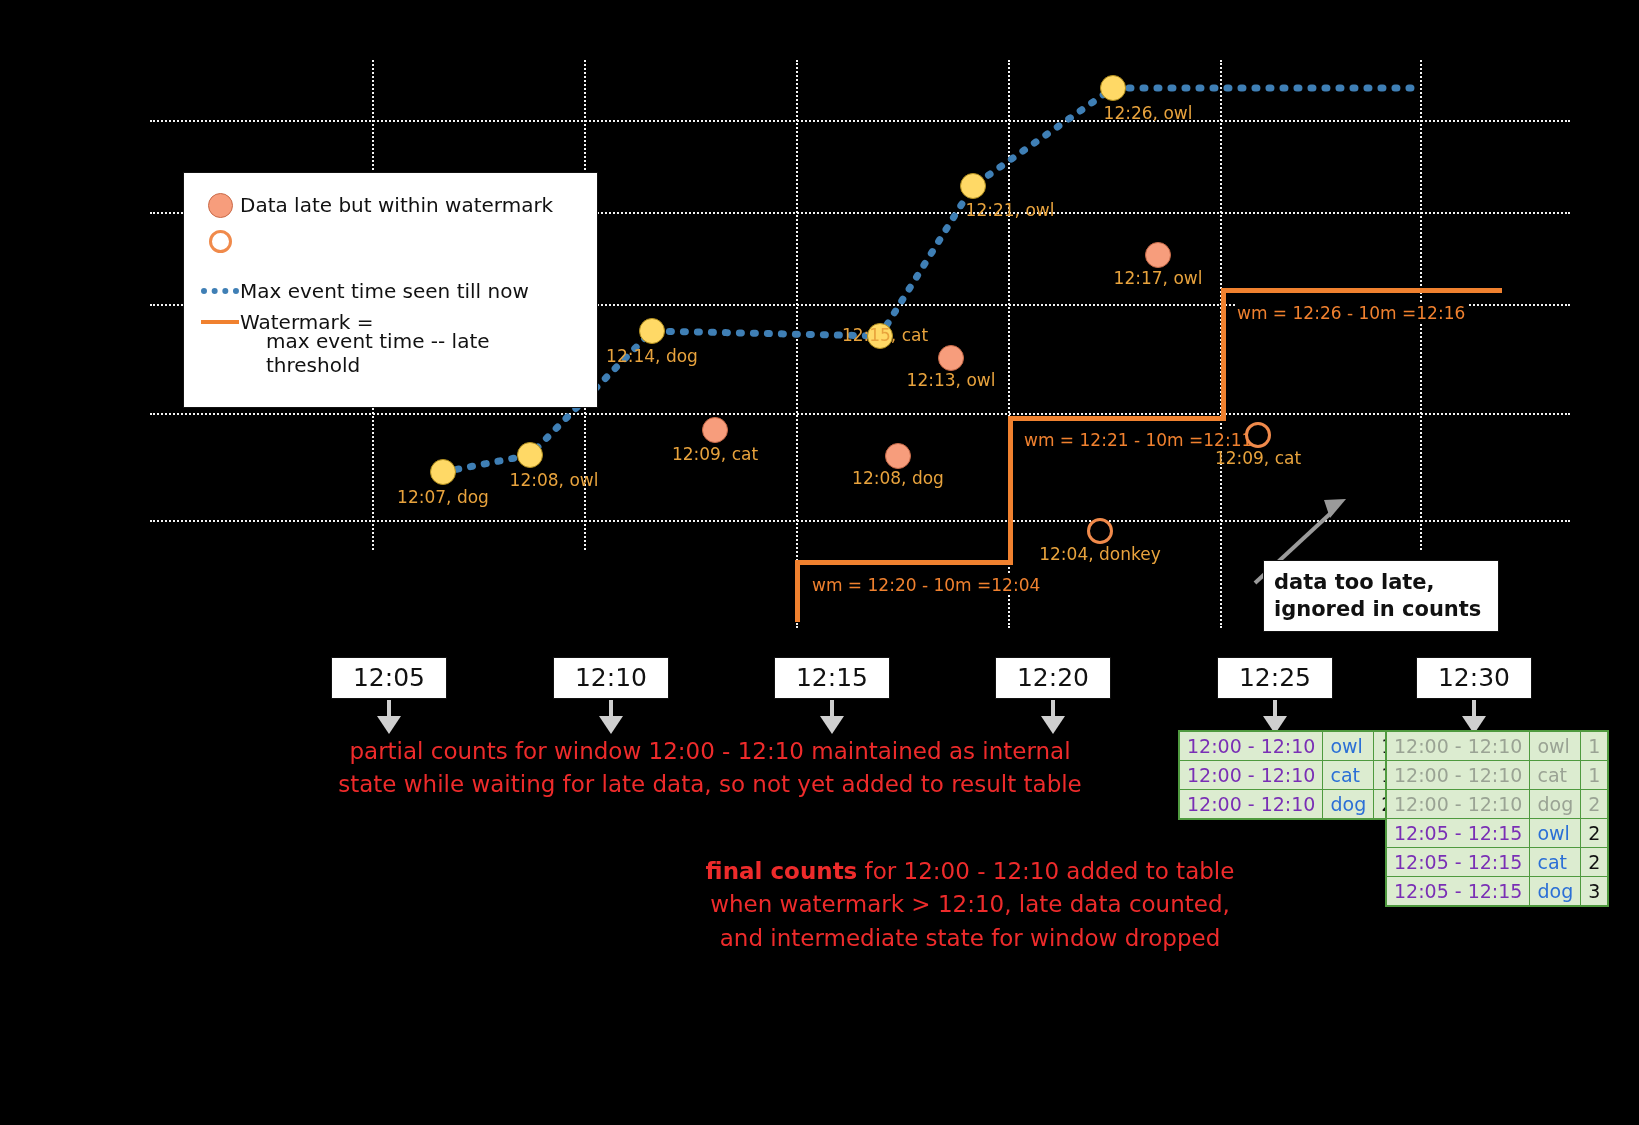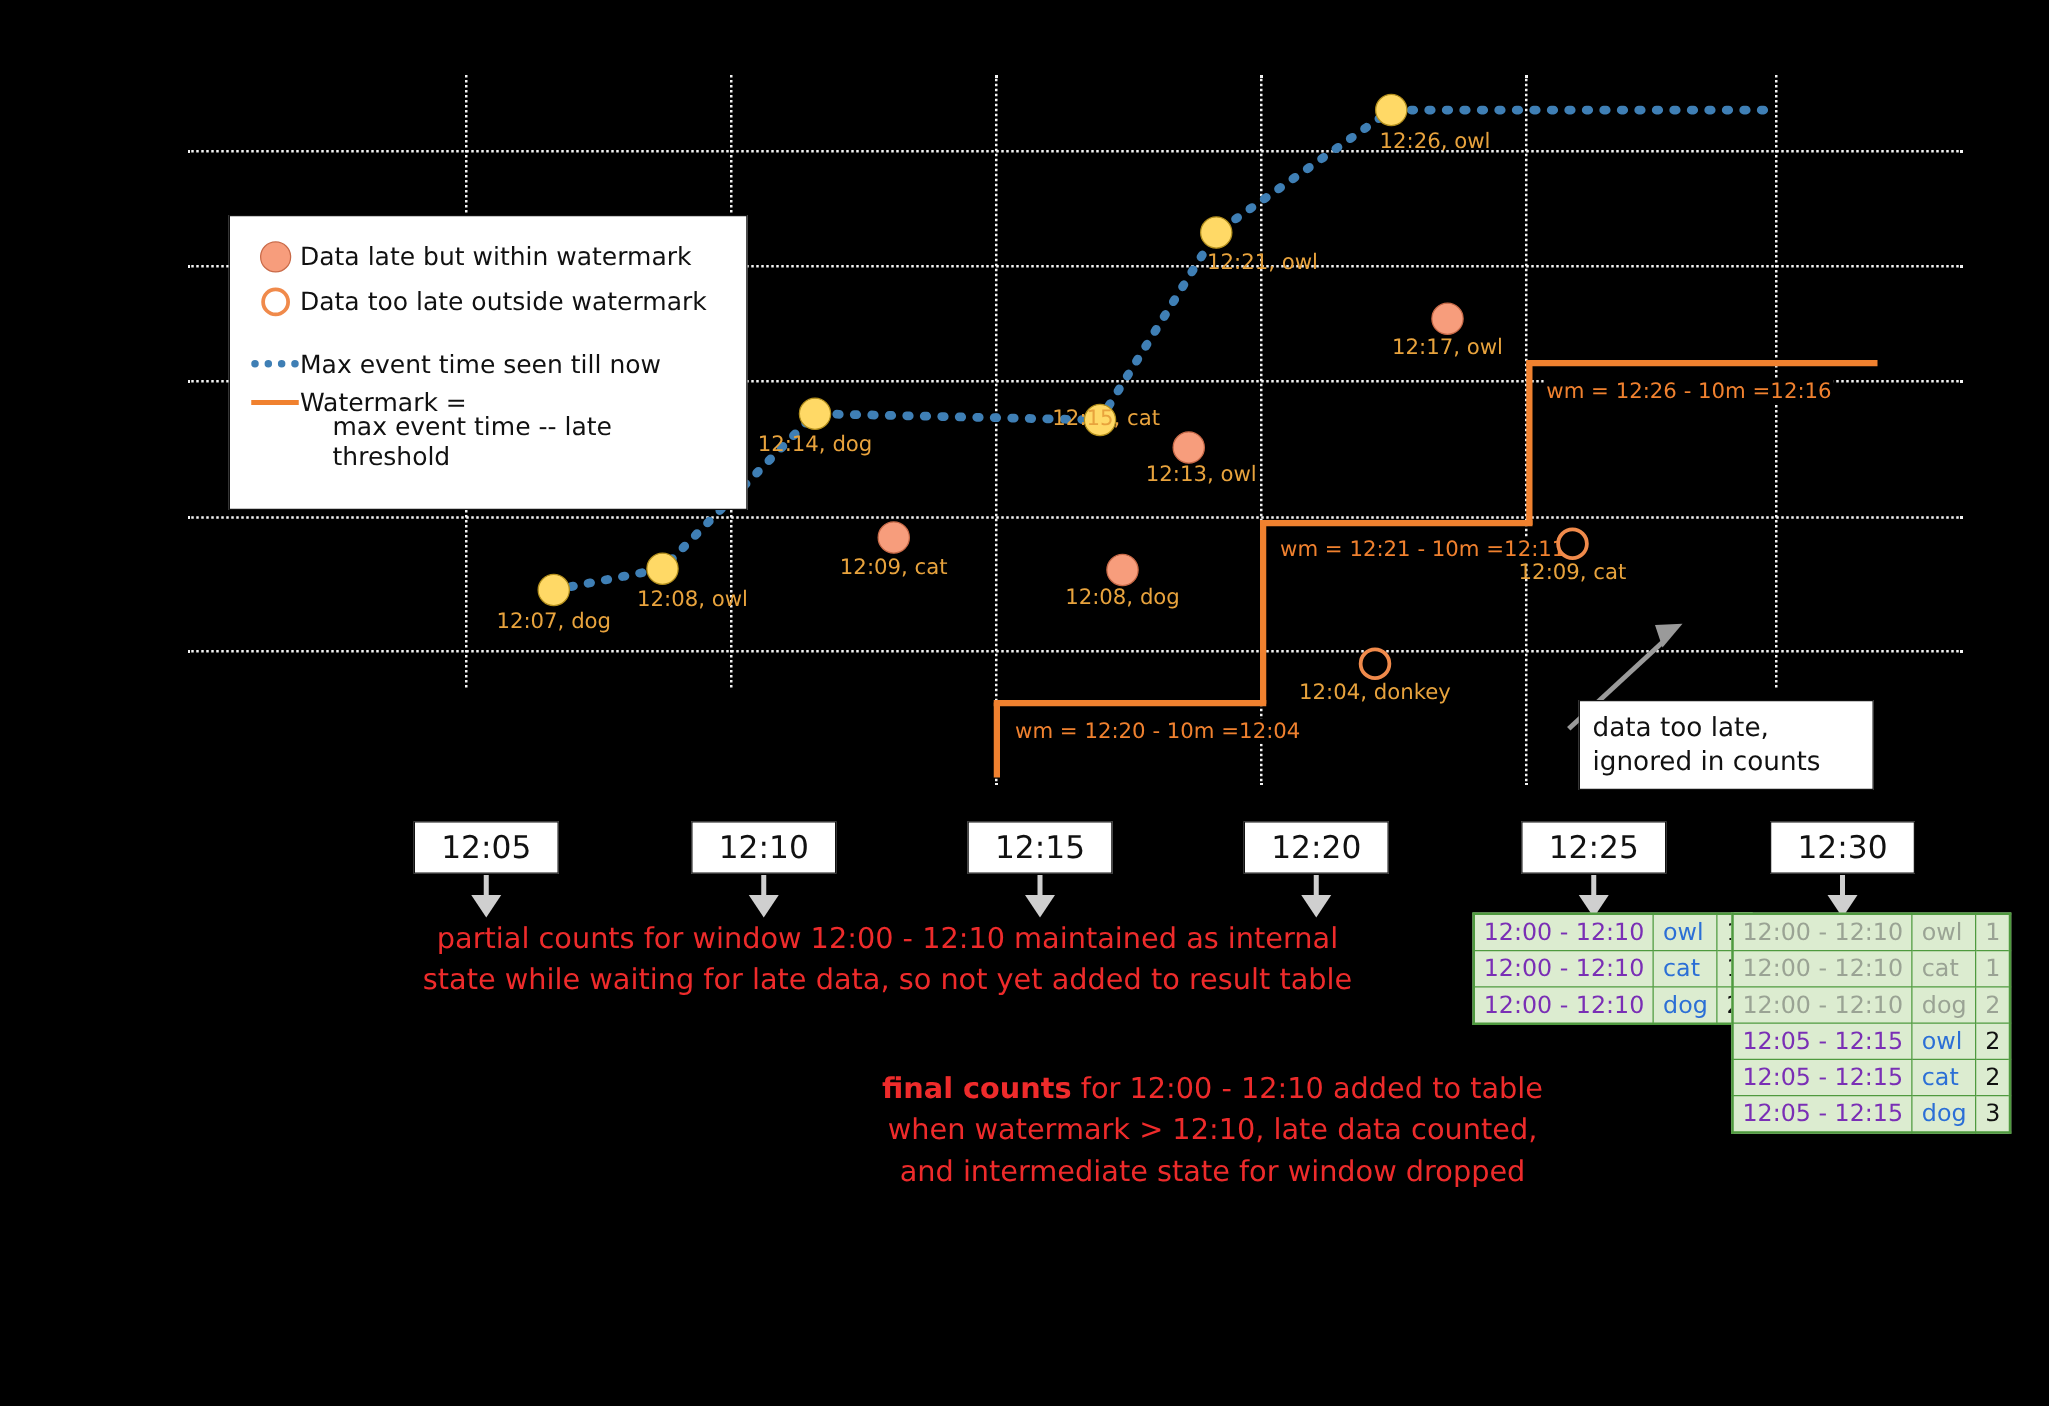--- a/index.html
+++ b/index.html
@@ -53,21 +53,21 @@
   .arrowstem{position:absolute;width:4px;background:#cfcfcf;transform:translateX(-50%);}
 
   
   .redtext{position:absolute;color:#ee2b2b;font-size:23px;text-align:center;
            line-height:1.45;white-space:nowrap;}
   .ital{font-weight:bold;}
 
   
   #callout{position:absolute;left:1263px;top:560px;width:236px;height:72px;
            background:#fff;border:1px solid #111;color:#111;font-size:21px;
-           padding:8px 10px;box-sizing:border-box;line-height:1.3;}
+           padding:8px 10px;box-sizing:border-box;line-height:1.3;font-weight:bold;}
 
   
   .rtable{position:absolute;border:2px solid #4f9a3f;background:#dcecd0;
           border-collapse:collapse;font-size:19px;}
   .rtable td{border:1px solid #4f9a3f;padding:3px 7px;white-space:nowrap;}
   .c-win{color:#7a2fb5;}
   .c-word{color:#2b6fd6;}
   .c-cnt{color:#111;}
   .faded .c-win,.faded .c-word,.faded .c-cnt{color:#9aa394;}
   svg.overlay{position:absolute;left:0;top:0;width:1639px;height:1125px;
@@ -118,21 +118,21 @@
   <div class="pt ontime" style="left:652px;top:331px;"></div>
   <div class="ptlabel" style="left:652px;top:346px;">12:14, dog</div>
 
   <div class="pt ontime" style="left:880px;top:336px;"></div>
   <div class="ptlabel" style="left:885px;top:325px;">12:15, cat</div>
 
   <div class="pt late" style="left:898px;top:456px;"></div>
   <div class="ptlabel" style="left:898px;top:468px;">12:08, dog</div>
 
   <div class="pt late" style="left:951px;top:358px;"></div>
-  <div class="ptlabel" style="left:951px;top:370px;margin-left:10px;">12:13, owl</div>
+  <div class="ptlabel" style="left:951px;top:370px;">12:13, owl</div>
 
   <div class="pt toolate" style="left:1100px;top:531px;"></div>
   <div class="ptlabel" style="left:1100px;top:544px;">12:04, donkey</div>
 
   <div class="pt ontime" style="left:973px;top:186px;"></div>
   <div class="ptlabel" style="left:1010px;top:200px;">12:21, owl</div>
 
   <div class="pt late" style="left:1158px;top:255px;"></div>
   <div class="ptlabel" style="left:1158px;top:268px;">12:17, owl</div>
 
@@ -146,21 +146,20 @@
     <div class="lg-row">
       <span class="lg-swatch">
           <span class="dot-o"></span>
         </span>
       <span>Data late but within watermark</span>
     </div>
     <div class="lg-row">
       <span class="lg-swatch">
           <span class="dot-h"></span>
         </span>
-      <span>Data too late outside watermark</span>
     </div>
     <div style="height:14px"></div>
     <div class="lg-row">
       <span class="lg-swatch">
           <span class="ln-blue"></span>
         </span>
       <span>Max event time seen till now</span>
     </div>
     <div class="lg-row" style="height:26px">
       <span class="lg-swatch">

